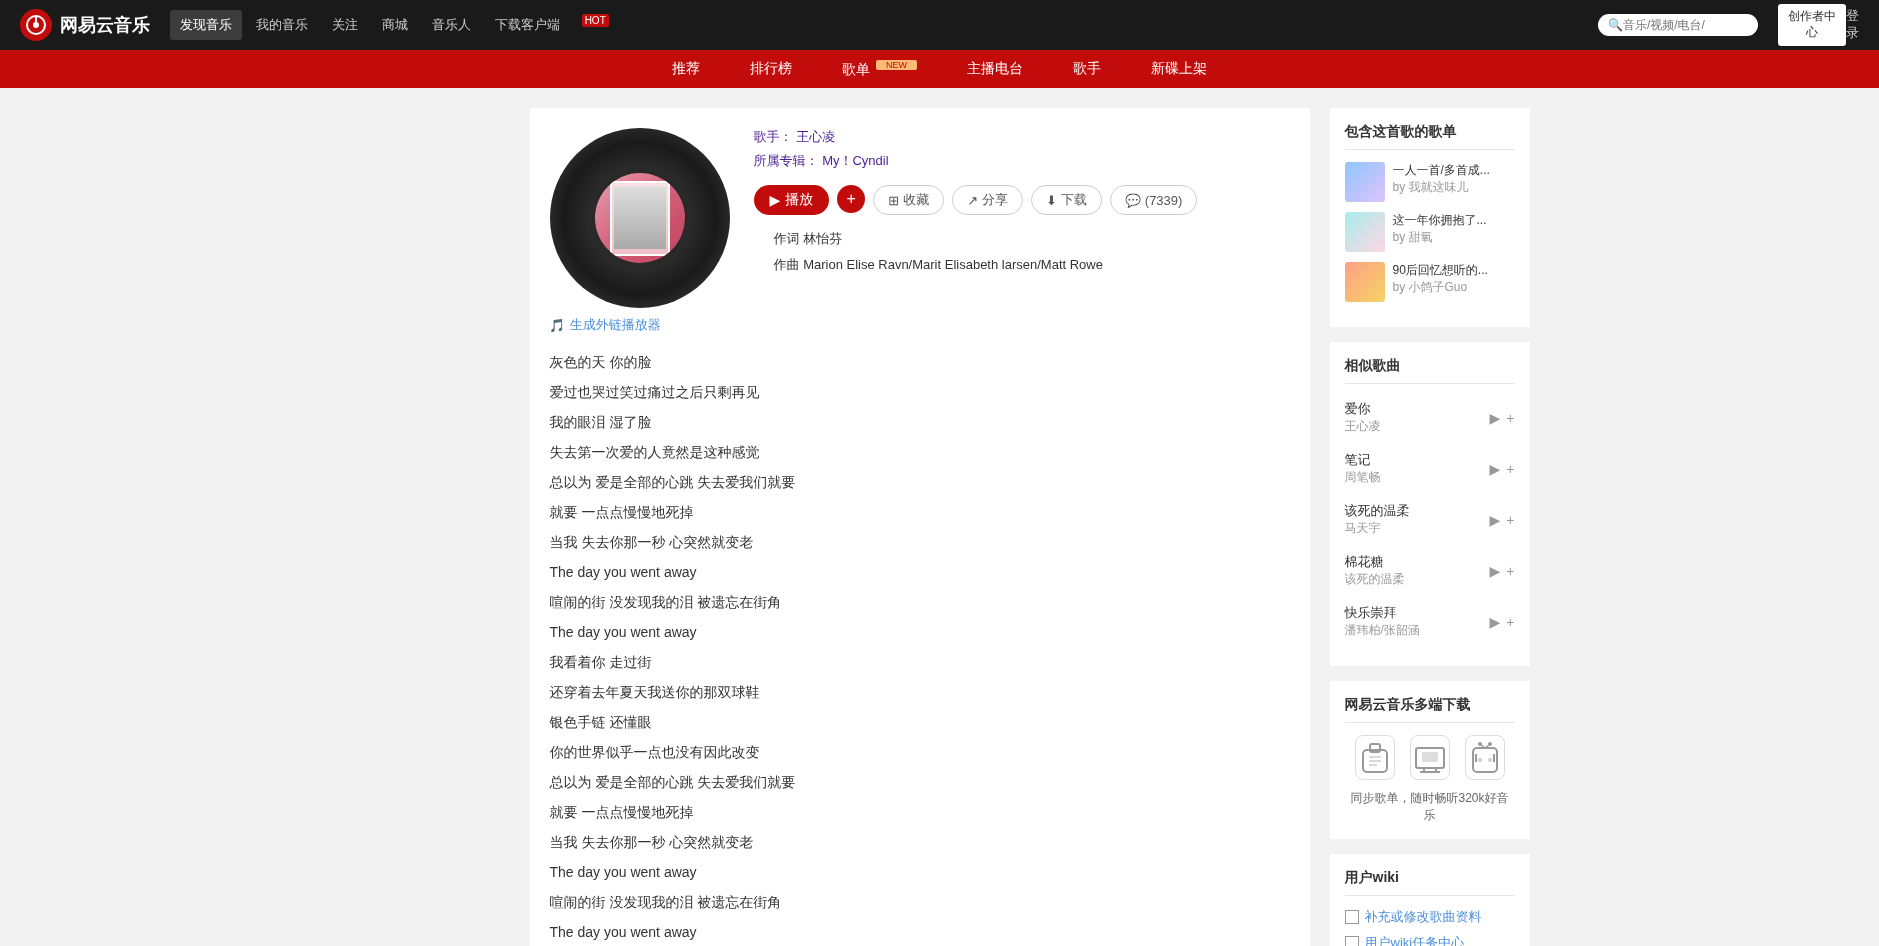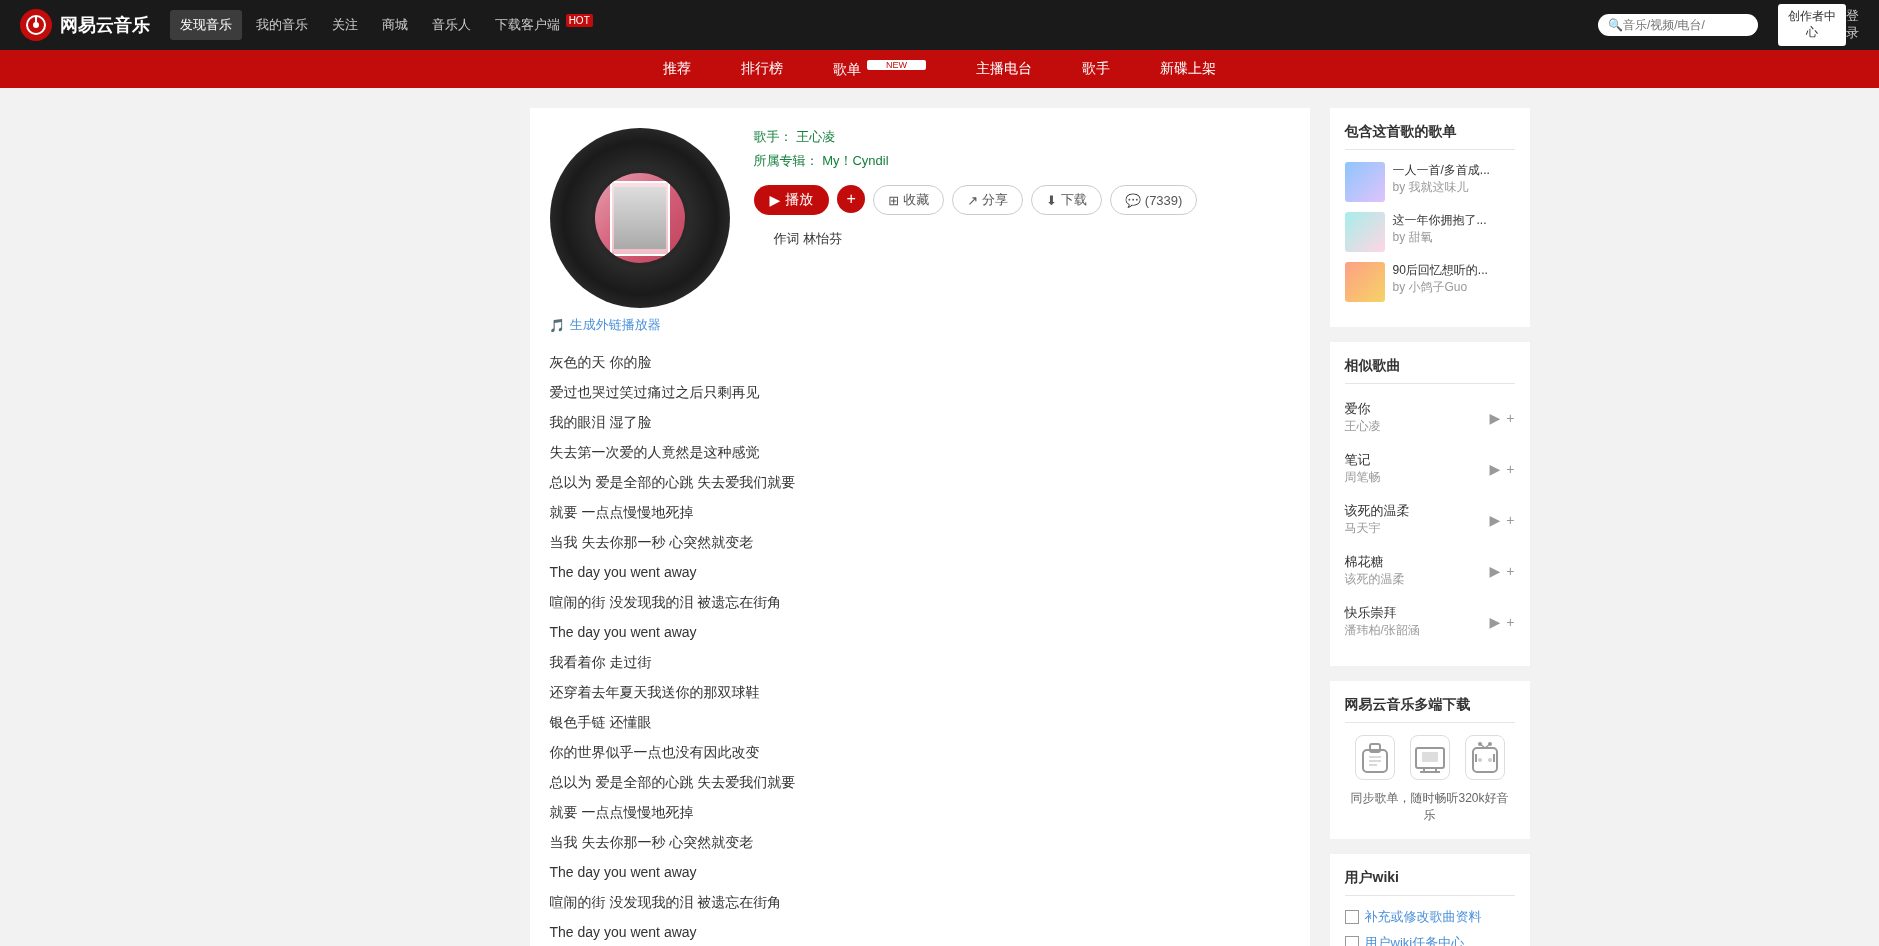--- a/index.html
+++ b/index.html
@@ -52,21 +52,21 @@
       color: #fff;
       background: rgba(255,255,255,0.15);
       border-radius: 3px;
     }
     .hot-badge {
       background: #c20c0c;
       color: #fff;
       font-size: 10px;
       padding: 1px 3px;
       border-radius: 2px;
-      margin-left: 2px;
+      margin-left: 18px;
       vertical-align: super;
     }
     .search-box {
       display: flex;
       align-items: center;
       background: #fff;
       border-radius: 15px;
       padding: 4px 10px;
       width: 160px;
     }
@@ -113,24 +113,24 @@
     }
     .sub-nav-link {
       color: #fff;
       text-decoration: none;
       font-size: 14px;
       cursor: pointer;
       padding: 8px 5px;
       position: relative;
     }
     .new-badge {
-      background: #ffffff;
+      background: #fdba74;
       color: #c20c0c;
       font-size: 9px;
-      padding: 0 19px;
+      padding: 0 10px;
       border-radius: 2px;
       margin-left: 2px;
       vertical-align: super;
     }
 
     
     .main-wrapper {
       max-width: 1180px;
       margin: 0 auto;
       display: flex;
@@ -223,21 +223,21 @@
     .song-title {
       font-size: 24px;
       font-weight: bold;
       color: #333;
     }
     .meta-row {
       margin-bottom: 6px;
       font-size: 13px;
       color: #666;
     }
-    .meta-row span { color: #15803d; cursor: pointer; }
+    .meta-row span { color: #4c1d95; cursor: pointer; }
     .action-buttons {
       display: flex;
       gap: 8px;
       margin: 15px 0;
       flex-wrap: wrap;
     }
     .btn-play {
       background: #c20c0c;
       color: #fff;
       border: none;
@@ -504,20 +504,24 @@
             <span>💬</span>
             <span>(7339)</span>
           </button>
         </div>
 
         <div class="lyrics-section">
           <div class="lyrics-meta">
             <span>作词</span>
             <span>林怡芬</span>
           </div>
+          <div class="lyrics-meta">
+            <span>作曲</span>
+            <span>Marion Elise Ravn/Marit Elisabeth larsen/Matt Rowe</span>
+          </div>
         </div>
       </div>
     </div>
 
     <div class="lyrics-body" id="lyrics-container">
     <span class="lyrics-line">灰色的天   你的脸</span>
         <span class="lyrics-line">爱过也哭过笑过痛过之后只剩再见</span>
         <span class="lyrics-line">我的眼泪   湿了脸</span>
         <span class="lyrics-line">失去第一次爱的人竟然是这种感觉</span>
         <span class="lyrics-line">总以为   爱是全部的心跳   失去爱我们就要</span>

